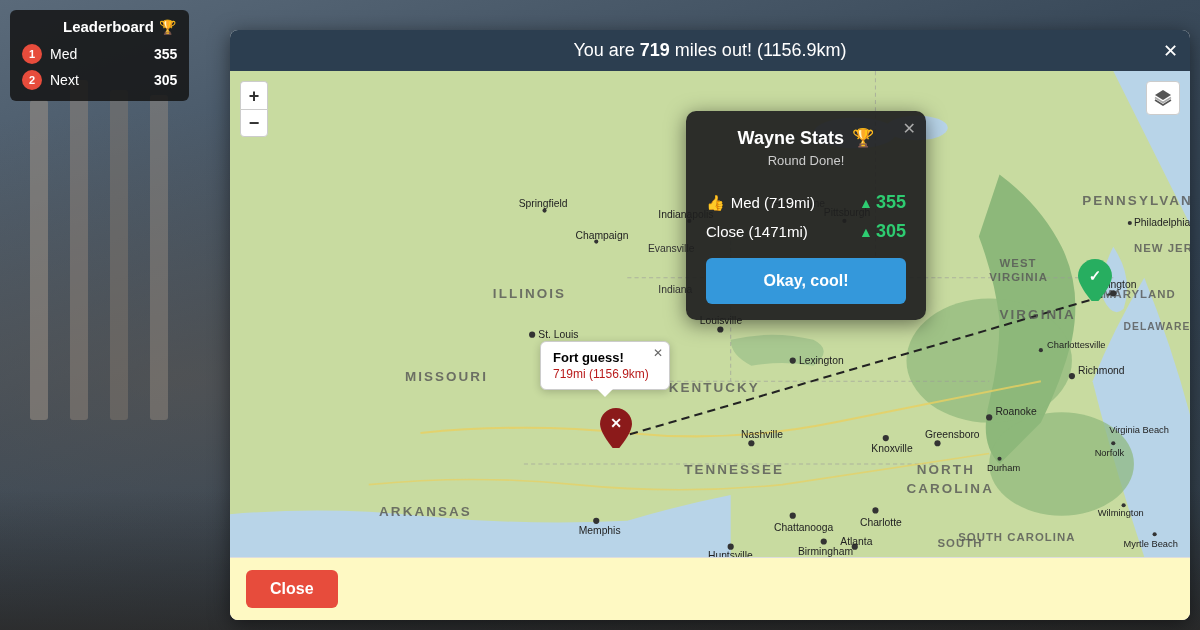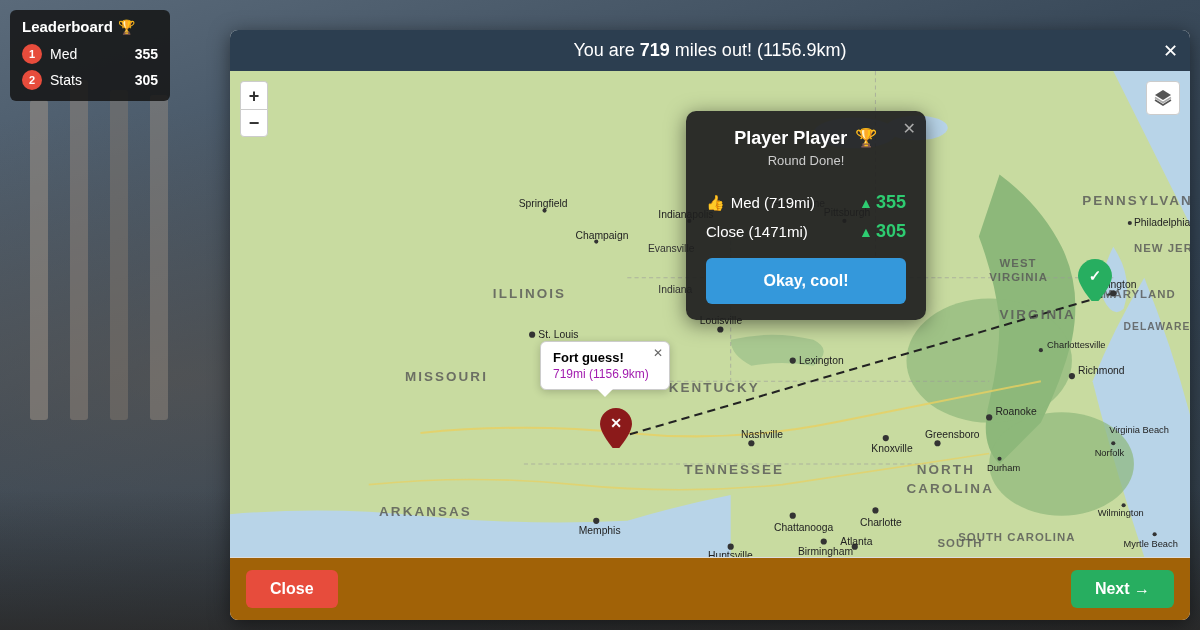--- a/index.html
+++ b/index.html
@@ -39,20 +39,21 @@
       min-width: 160px;
     }
     .leaderboard-title {
       color: white;
       font-weight: bold;
       font-size: 15px;
       display: flex;
       align-items: center;
       gap: 6px;
       margin-bottom: 6px;
+      margin-left: 41px;
     }
     .trophy-icon { font-size: 14px; }
     .lb-row {
       display: flex;
       align-items: center;
       gap: 8px;
       padding: 3px 0;
       color: white;
       font-size: 14px;
     }
@@ -203,21 +204,21 @@
       font-size: 12px;
       color: #666;
     }
     .guess-tooltip-title {
       font-weight: bold;
       font-size: 13px;
       margin-bottom: 2px;
     }
     .guess-tooltip-dist {
       font-size: 12px;
-      color: #a21caf;
+      color: #b91c1c;
     }
 
     
     .player-stats {
       position: absolute;
       top: 40px;
       left: 50%;
       transform: translateX(-10%);
       background: rgba(30,30,30,0.92);
       color: white;
@@ -285,21 +286,21 @@
       padding: 14px;
       font-size: 16px;
       font-weight: bold;
       cursor: pointer;
       margin-top: 12px;
       text-align: center;
     }
 
     
     .modal-footer {
-      background: #a16207;
+      background: #fef9c3;
       padding: 12px 16px;
       display: flex;
       justify-content: space-between;
       align-items: center;
       flex-shrink: 0;
       border-top: 1px solid #ddd;
     }
     .close-modal-btn {
       background: #e74c3c;
       color: white;
@@ -353,21 +354,21 @@
     <span>Leaderboard</span>
     <span class="trophy-icon">🏆</span>
   </div>
   <div class="lb-row">
     <div class="lb-rank lb-rank-1">1</div>
     <span class="lb-name">Med</span>
     <span class="lb-score">355</span>
   </div>
   <div class="lb-row">
     <div class="lb-rank lb-rank-2">2</div>
-    <span class="lb-name">Stats</span>
+    <span class="lb-name">Next</span>
     <span class="lb-score">305</span>
   </div>
 </div>
 
 <div class="modal">
 
   <div class="modal-header">
     <span>
       You are <strong>719</strong> miles out! <span>(1156.9km)</span>
     </span>
@@ -546,21 +547,21 @@
 
     <div class="guess-tooltip" style="left: 310px; top: 270px;">
       <button class="guess-tooltip-close">✕</button>
       <div class="guess-tooltip-title">Fort guess!</div>
       <div class="guess-tooltip-dist">719mi (1156.9km)</div>
     </div>
 
     <div class="player-stats">
       <button class="ps-close">✕</button>
       <div class="ps-header">
-        <span>Player Player</span>
+        <span>Wayne Stats</span>
         <span>🏆</span>
       </div>
       <div class="ps-subtitle">Round Done!</div>
 
       <div class="ps-row">
         <div class="ps-row-name">
           <span>👍</span>
           <span>Med (719mi)</span>
         </div>
         <div class="ps-score">
@@ -579,16 +580,15 @@
         </div>
       </div>
 
       <button class="ps-ok-btn">Okay, cool!</button>
     </div>
 
   </div>
 
   <div class="modal-footer">
     <button class="close-modal-btn">Close</button>
-    <button class="next-btn">Next →</button>
   </div>
 
 </div>
 
 </body></html>

